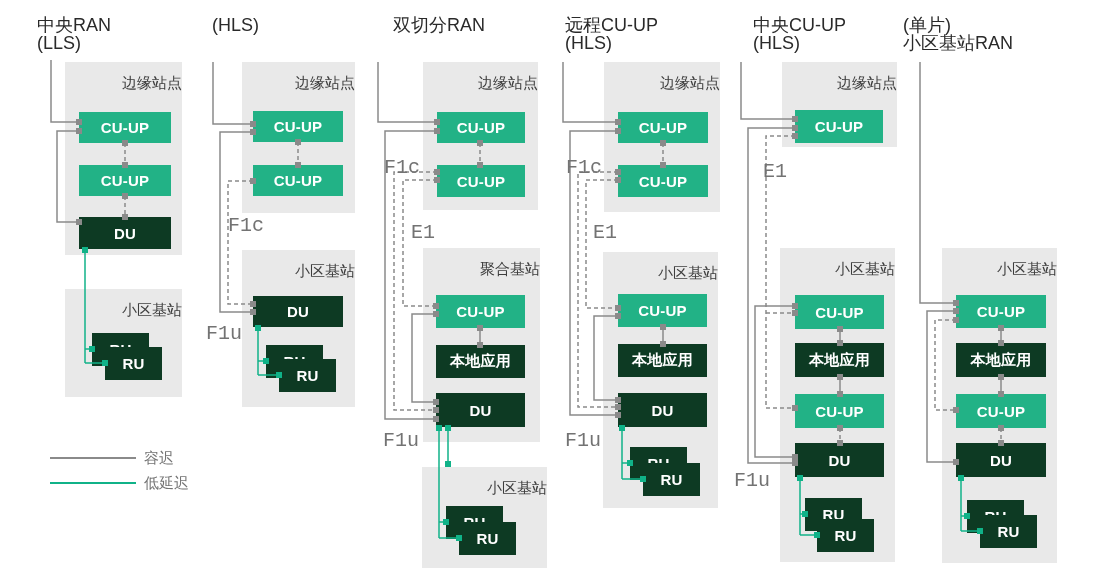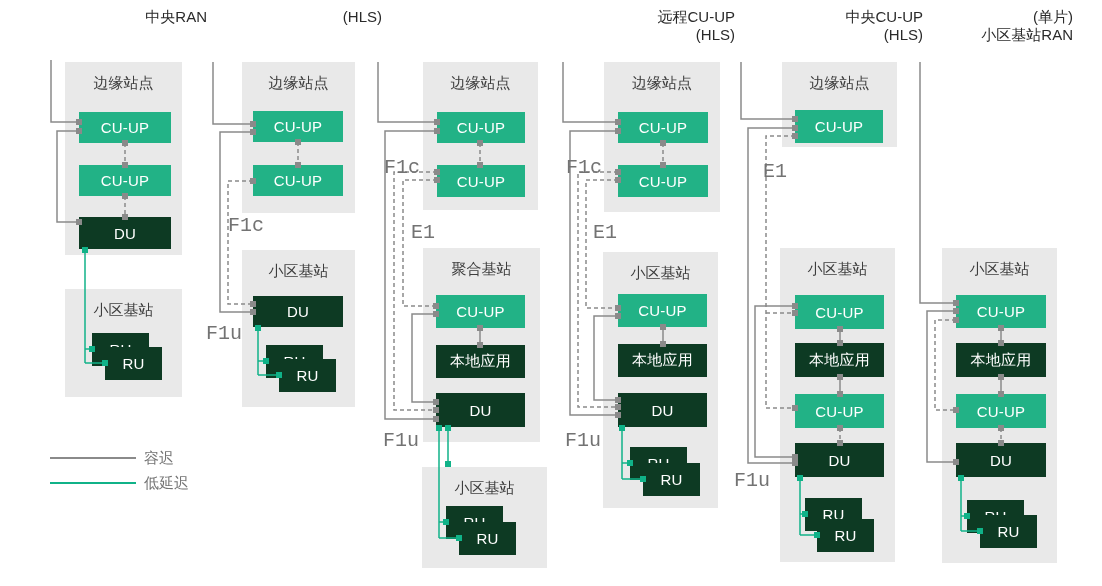--- a/index.html
+++ b/index.html
@@ -1,48 +1,50 @@
 <!DOCTYPE html>
 <html><head>
 <meta charset="utf-8">
 <style>
   html,body{margin:0;padding:0;background:#fff;}
   .stage{position:relative;width:1102px;height:586px;background:#ffffff;overflow:hidden;
          font-family:"Liberation Sans","DejaVu Sans",sans-serif;}
-  .col-header{position:absolute;top:8px;width:170px;text-align:right;font-size:15px;
+  .col-header{position:absolute;top:16px;width:170px;text-align:left;font-size:18px;
               line-height:18px;color:#2a2a2a;}
   .panel{position:absolute;background:#e9e9e9;}
-  .panel-label{position:absolute;top:12px;left:0;right:0;text-align:center;font-size:15px;color:#3d3d3d;}
+  .panel-label{position:absolute;top:12px;left:0;right:0;text-align:right;font-size:15px;color:#3d3d3d;}
   .box{position:absolute;display:flex;align-items:center;justify-content:center;
-       font-size:15px;font-weight:400;color:#ffffff;letter-spacing:.2px;}
+       font-size:15px;font-weight:700;color:#ffffff;letter-spacing:.2px;}
   .box.green{background:#22b286;}
   .box.dark{background:#0d3a23;}
   .iface{position:absolute;font-family:Liberation Mono, monospace;
          font-size:20px;color:#737373;}
   .legend-line{position:absolute;width:86px;height:2px;}
   .legend-label{position:absolute;font-size:15px;color:#737373;}
   svg.wires{position:absolute;left:0;top:0;pointer-events:none;}
   .ln{stroke:#8a8a8a;stroke-width:1.5;fill:none;}
   .dash{stroke-dasharray:4 3;}
   .gn{stroke:#10b288;stroke-width:1.5;fill:none;}
   .sqg{fill:#8a8a8a;}
   .sqn{fill:#10b288;}
 </style>
 </head>
 <body>
 
 <div class="stage">
 
   <div class="col-header" style="left:37px">
     <div>中央RAN</div>
+      <div>(LLS)</div>
   </div>
   <div class="col-header" style="left:212px">
       <div>(HLS)</div>
   </div>
   <div class="col-header" style="left:393px">
+    <div>双切分RAN</div>
   </div>
   <div class="col-header" style="left:565px">
     <div>远程CU-UP</div>
       <div>(HLS)</div>
   </div>
   <div class="col-header" style="left:753px">
     <div>中央CU-UP</div>
       <div>(HLS)</div>
   </div>
   <div class="col-header" style="left:903px">

